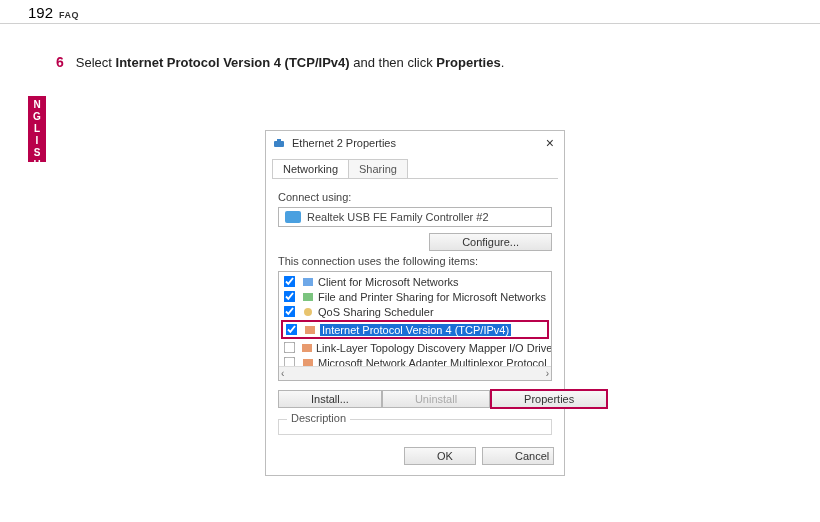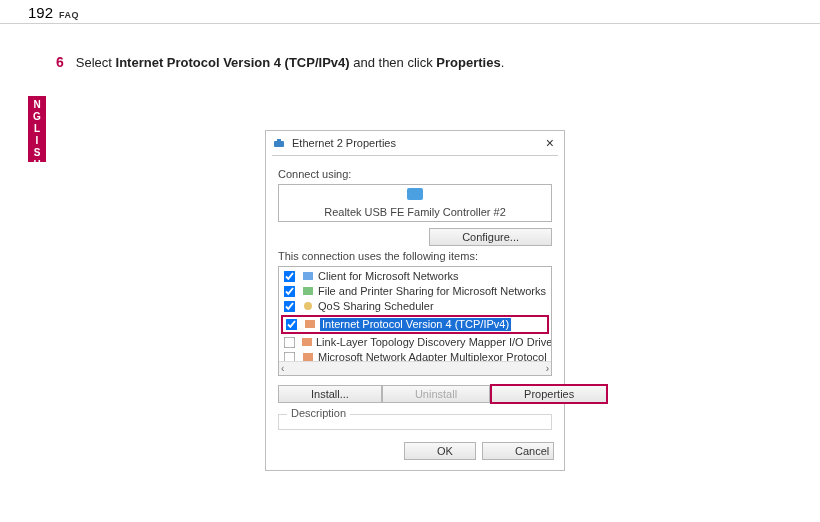--- a/index.html
+++ b/index.html
@@ -96,21 +96,20 @@
 
   .panel { padding: 8px 12px 4px 12px; }
   .row { margin: 4px 0; font-size: 11px; }
 
   .adapter-box {
     border: 1px solid #b5b5b5;
     display: flex;
     align-items: center;
     padding: 3px 6px;
     gap: 6px;
-    flex-direction: column;
   }
   .adapter-icon {
     width: 16px; height: 12px; background: #4aa0e0; border-radius: 2px;
   }
 
   .configure-row { display: flex; justify-content: flex-end; margin-top: 6px; }
   .btn {
     background: linear-gradient(#f8f8f8,#e6e6e6);
     border: 1px solid #b5b5b5;
     padding: 2px 32px;
@@ -122,20 +121,21 @@
   .listbox {
     border: 1px solid #b5b5b5;
     margin-top: 4px;
     height: 110px;
     overflow: hidden;
     position: relative;
   }
   .list-inner { padding: 2px 2px; }
   .item {
     display: flex;
+    align-items: center;
     gap: 4px;
     padding: 1px 2px;
     font-size: 11px;
     color: #333;
     white-space: nowrap;
   }
   .item input[type=checkbox] { margin: 0 2px 0 0; transform: scale(0.9); }
   .item .tiny-icon { width: 12px; height: 12px; display: inline-flex; align-items: center; justify-content: center; }
   .item.highlight .label {
     background: #1a6fd6;
@@ -216,20 +216,24 @@
       <span class="icon">
         <svg width="14" height="14" viewBox="0 0 14 14">
             <rect x="2" y="5" width="10" height="6" fill="#3b83c7" rx="1"></rect>
             <rect x="5" y="3" width="4" height="3" fill="#3b83c7"></rect>
           </svg>
       </span>
       <span class="title">Ethernet 2 Properties</span>
       <span class="close">×</span>
     </div>
 
+    <div class="tabs">
+      <div class="tab active">Networking</div>
+      <div class="tab inactive">Sharing</div>
+    </div>
     <div class="tab-underline"></div>
 
     <div class="panel">
       <div class="row">Connect using:</div>
       <div class="adapter-box">
         <span class="adapter-icon"></span>
         <span>Realtek USB FE Family Controller #2</span>
       </div>
       <div class="configure-row">
         <button class="btn">Configure...</button>

